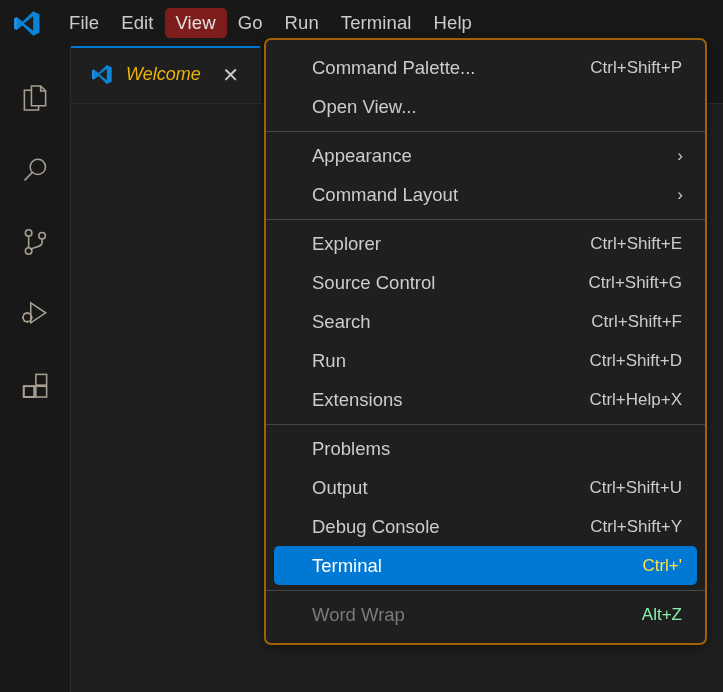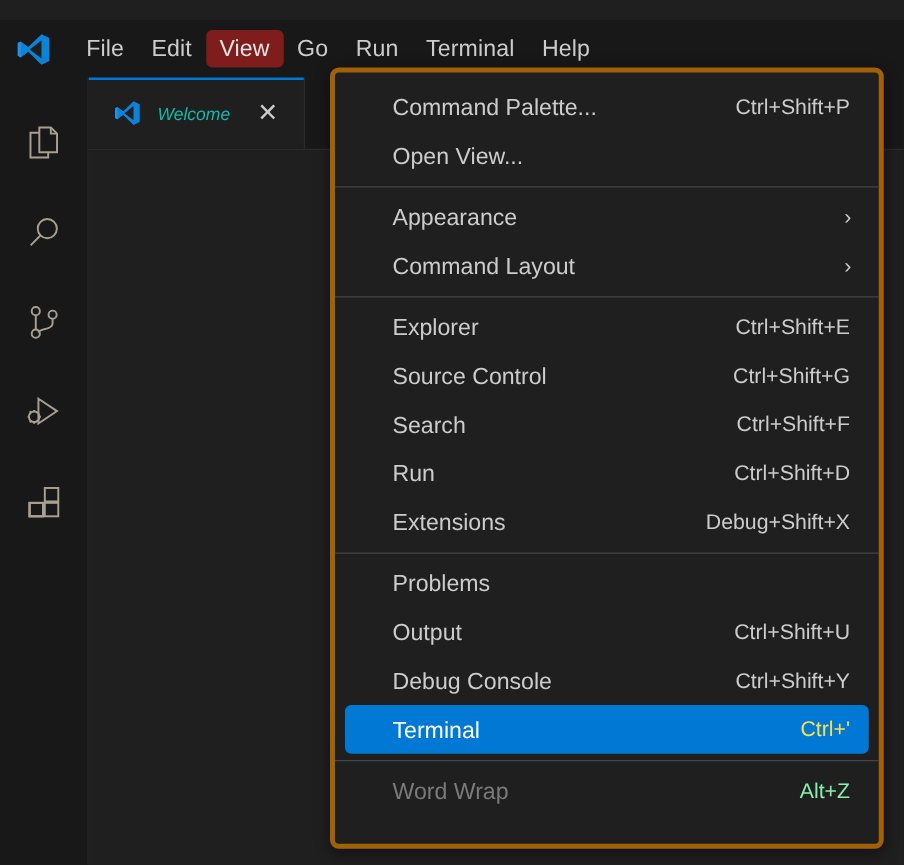--- a/index.html
+++ b/index.html
@@ -11,21 +11,20 @@
     background: #1f1f1f;
     font-family: "Liberation Sans", sans-serif;
     -webkit-font-smoothing: antialiased;
   }
 
   #app {
     position: relative;
     width: 723px;
     height: 662px;
     background: #181818;
-    margin-top: 16px;
   }
 
   
   .titlebar {
     position: absolute;
     left: 0; top: 0;
     width: 723px; height: 46px;
     background: #181818;
     display: flex;
     align-items: center;
@@ -109,22 +108,22 @@
   }
   .tab.active::before {
     content: "";
     position: absolute;
     left: 0; right: 0; top: 0;
     height: 2px;
     background: #0078d4;
   }
   .tab-icon { width: 22px; height: 22px; display: flex; align-items: center; }
   .tab-label {
-    color: #14b8a6;
-    font-size: 14px;
+    color: #eab308;
+    font-size: 18px;
     font-style: italic;
     white-space: nowrap;
   }
   .tab-close {
     color: #cccccc;
     font-size: 20px;
     line-height: 1;
     margin-left: 6px;
     width: 22px; text-align: center;
   }
@@ -133,23 +132,23 @@
     height: 588px;
     background: #1f1f1f;
   }
 
   
   .menu-popup {
     position: absolute;
     left: 264px; top: 38px;
     width: 443px;
     background: #1f1f1f;
-    border: 4px solid #a16207;
+    border: 2px solid #a16207;
     border-radius: 7px;
-    padding: 8px 0 23px 0;
+    padding: 8px 0 9px 0;
     box-shadow: 0 3px 12px rgba(0,0,0,0.45);
     z-index: 50;
   }
 
   .menu-item {
     position: relative;
     display: flex;
     align-items: center;
     height: 39px;
     padding: 0 22px 0 46px;
@@ -341,21 +340,21 @@
       <span class="keybinding">Ctrl+Shift+F</span>
     </div>
     <div class="menu-item">
       <span class="label">Run</span>
       <span class="spacer"></span>
       <span class="keybinding">Ctrl+Shift+D</span>
     </div>
     <div class="menu-item">
       <span class="label">Extensions</span>
       <span class="spacer"></span>
-      <span class="keybinding">Debug+Shift+X</span>
+      <span class="keybinding">Ctrl+Help+X</span>
     </div>
 
     <div class="menu-separator"></div>
 
     <div class="menu-item">
       <span class="label">Problems</span>
       <span class="spacer"></span>
     </div>
     <div class="menu-item">
       <span class="label">Output</span>

